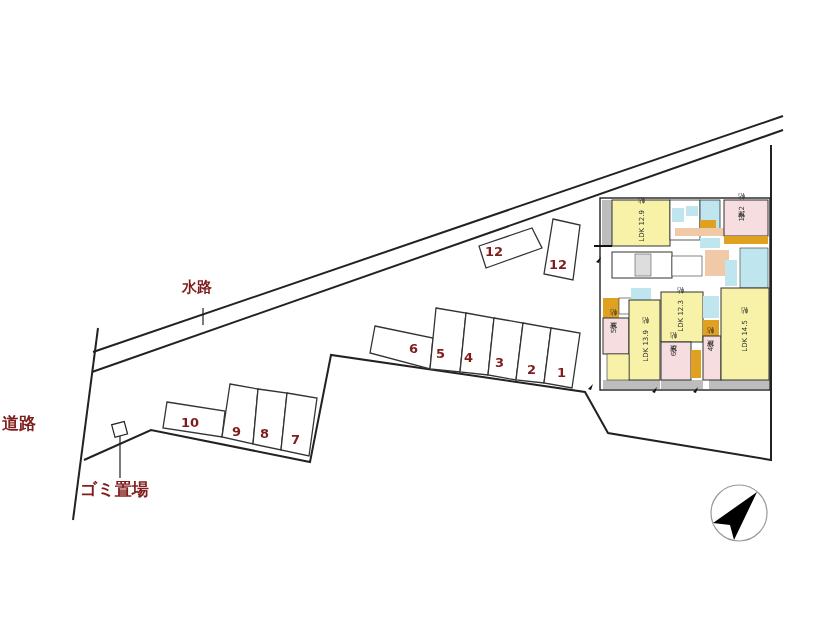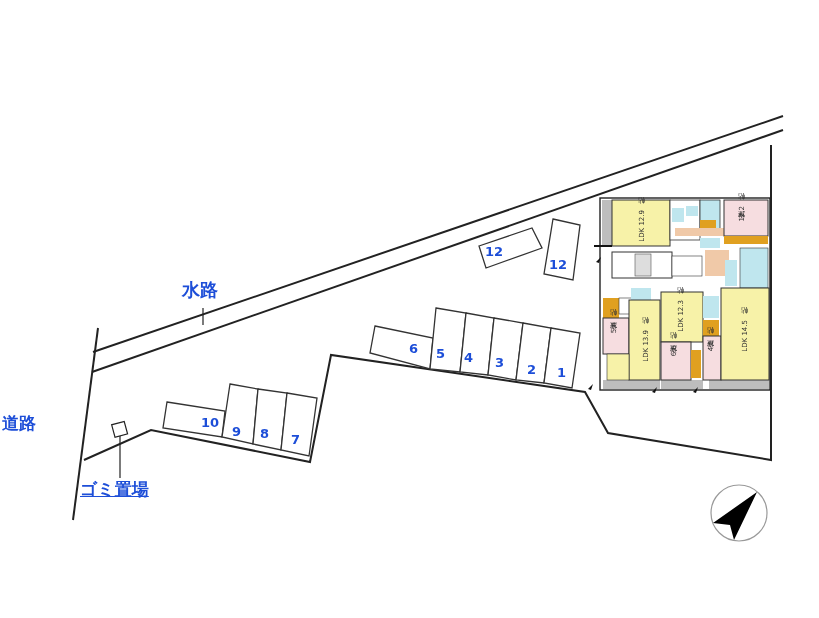--- a/index.html
+++ b/index.html
@@ -1,20 +1,20 @@
 <!DOCTYPE html>
 <html><head>
 <meta charset="utf-8">
 <style>
   html,body{margin:0;padding:0;background:#fff;}
   body{width:819px;height:618px;position:relative;overflow:hidden;font-family:"DejaVu Sans",sans-serif;}
   svg{position:absolute;left:0;top:0;}
-  .lbl{position:absolute;color:#1d4ed8;font-weight:bold;font-family:"DejaVu Sans",sans-serif;white-space:nowrap;text-align:right;}
+  .lbl{position:absolute;color:#7f1d1d;font-weight:bold;font-family:"DejaVu Sans",sans-serif;white-space:nowrap;text-align:right;}
   .big{font-size:17px;}
-  .med{font-size:18px;}
+  .med{font-size:15px;}
   .num{font-size:13px;}
   .room{position:absolute;font-size:7px;color:#333;writing-mode:vertical-rl;transform:rotate(180deg);line-height:8px;text-align:center;}
 </style>
 </head>
 <body>
 
 <svg width="819" height="618" viewBox="0 0 819 618">
   <g stroke="#222" stroke-width="2" fill="none">
 
     <line x1="93" y1="352" x2="783" y2="116"></line>
@@ -98,32 +98,32 @@
   </g>
 
   <g>
     <circle cx="739" cy="513" r="28" fill="#fff" stroke="#999" stroke-width="1.2"></circle>
     <polygon points="757,492 713,523 730,525 734,540" fill="#000"></polygon>
   </g>
 </svg>
 
 <div class="lbl big" style="left:2px;top:412px;">道路</div>
 <div class="lbl med" style="left:182px;top:278px;">水路</div>
-<div class="lbl big" style="left:80px;top:478px;text-decoration:underline;">ゴミ置場</div>
+<div class="lbl big" style="left:80px;top:478px;">ゴミ置場</div>
 
 <div class="lbl num" style="left:557px;top:365px;">1</div>
 <div class="lbl num" style="left:527px;top:362px;">2</div>
 <div class="lbl num" style="left:495px;top:355px;">3</div>
 <div class="lbl num" style="left:464px;top:350px;">4</div>
 <div class="lbl num" style="left:436px;top:346px;">5</div>
 <div class="lbl num" style="left:409px;top:341px;">6</div>
 <div class="lbl num" style="left:291px;top:432px;">7</div>
 <div class="lbl num" style="left:260px;top:426px;">8</div>
 <div class="lbl num" style="left:232px;top:424px;">9</div>
-<div class="lbl num" style="left:201px;top:415px;">10</div>
+<div class="lbl num" style="left:181px;top:415px;">10</div>
 <div class="lbl num" style="left:549px;top:257px;">12</div>
 <div class="lbl num" style="left:485px;top:244px;">12</div>
 
 <div class="room" style="left:638px;top:210px;"><span>LDK</span> <span>12.9帖</span></div>
 <div class="room" style="left:738px;top:206px;"><span>洋室</span> <span>12.2帖</span></div>
 <div class="room" style="left:610px;top:322px;"><span>洋室</span> <span>5.4帖</span></div>
 <div class="room" style="left:642px;top:330px;"><span>LDK</span> <span>13.9帖</span></div>
 <div class="room" style="left:677px;top:300px;"><span>LDK</span> <span>12.3帖</span></div>
 <div class="room" style="left:670px;top:345px;"><span>洋室</span> <span>6.6帖</span></div>
 <div class="room" style="left:707px;top:340px;"><span>洋室</span> <span>4.1帖</span></div>

